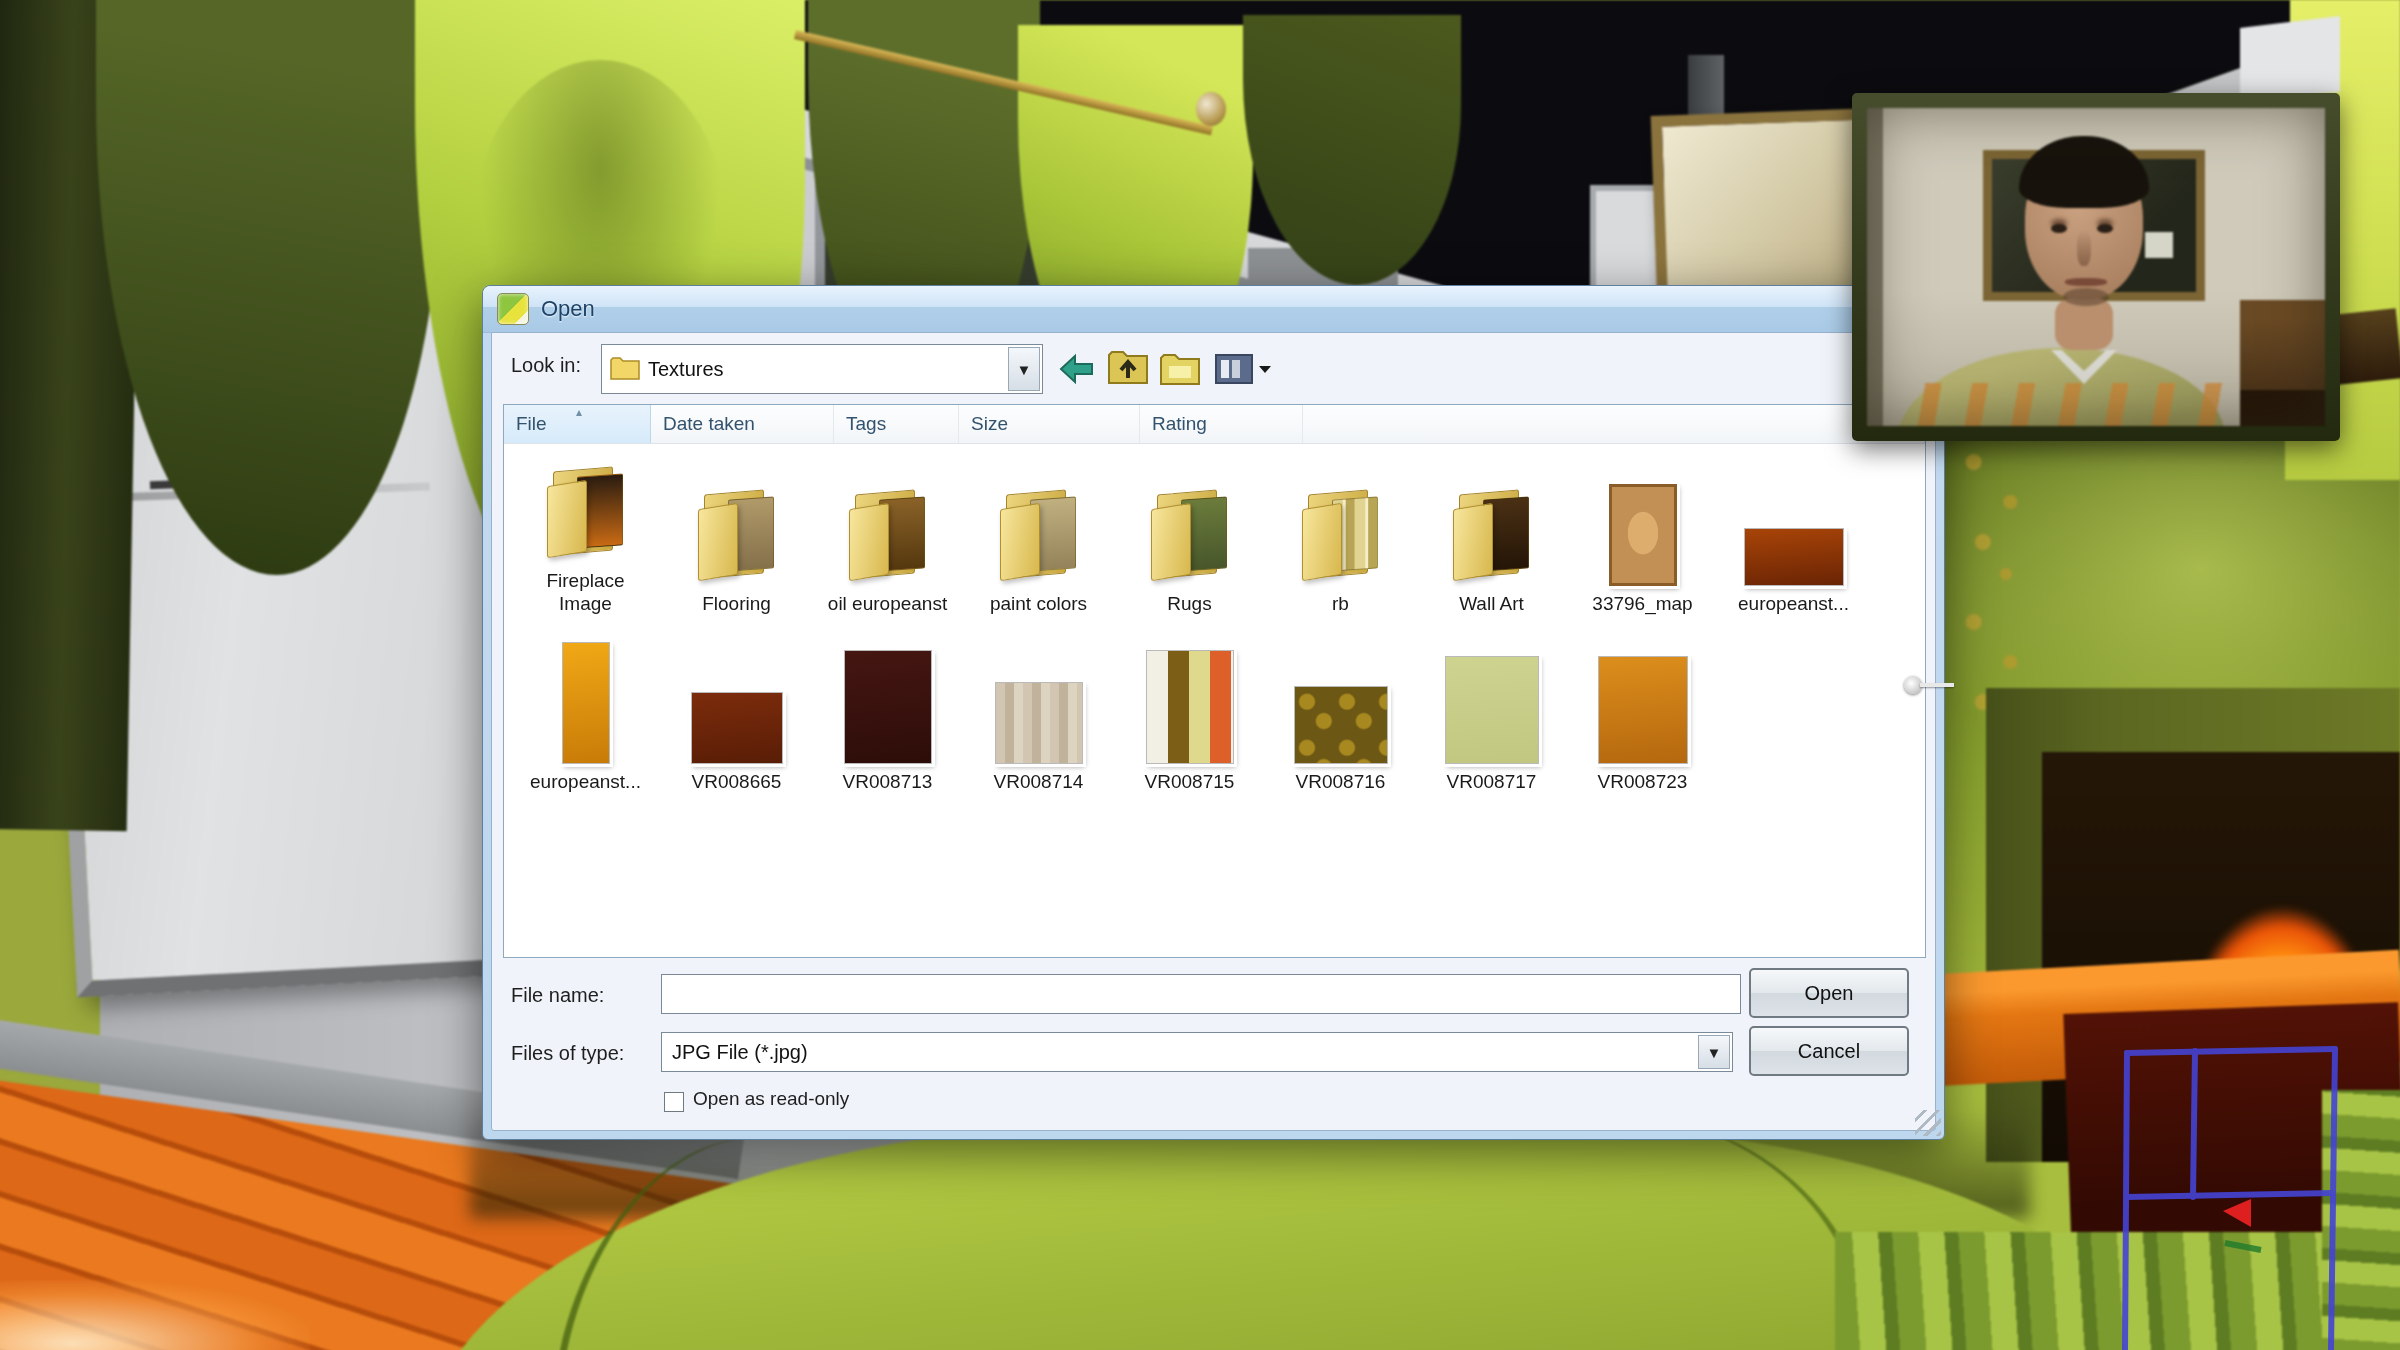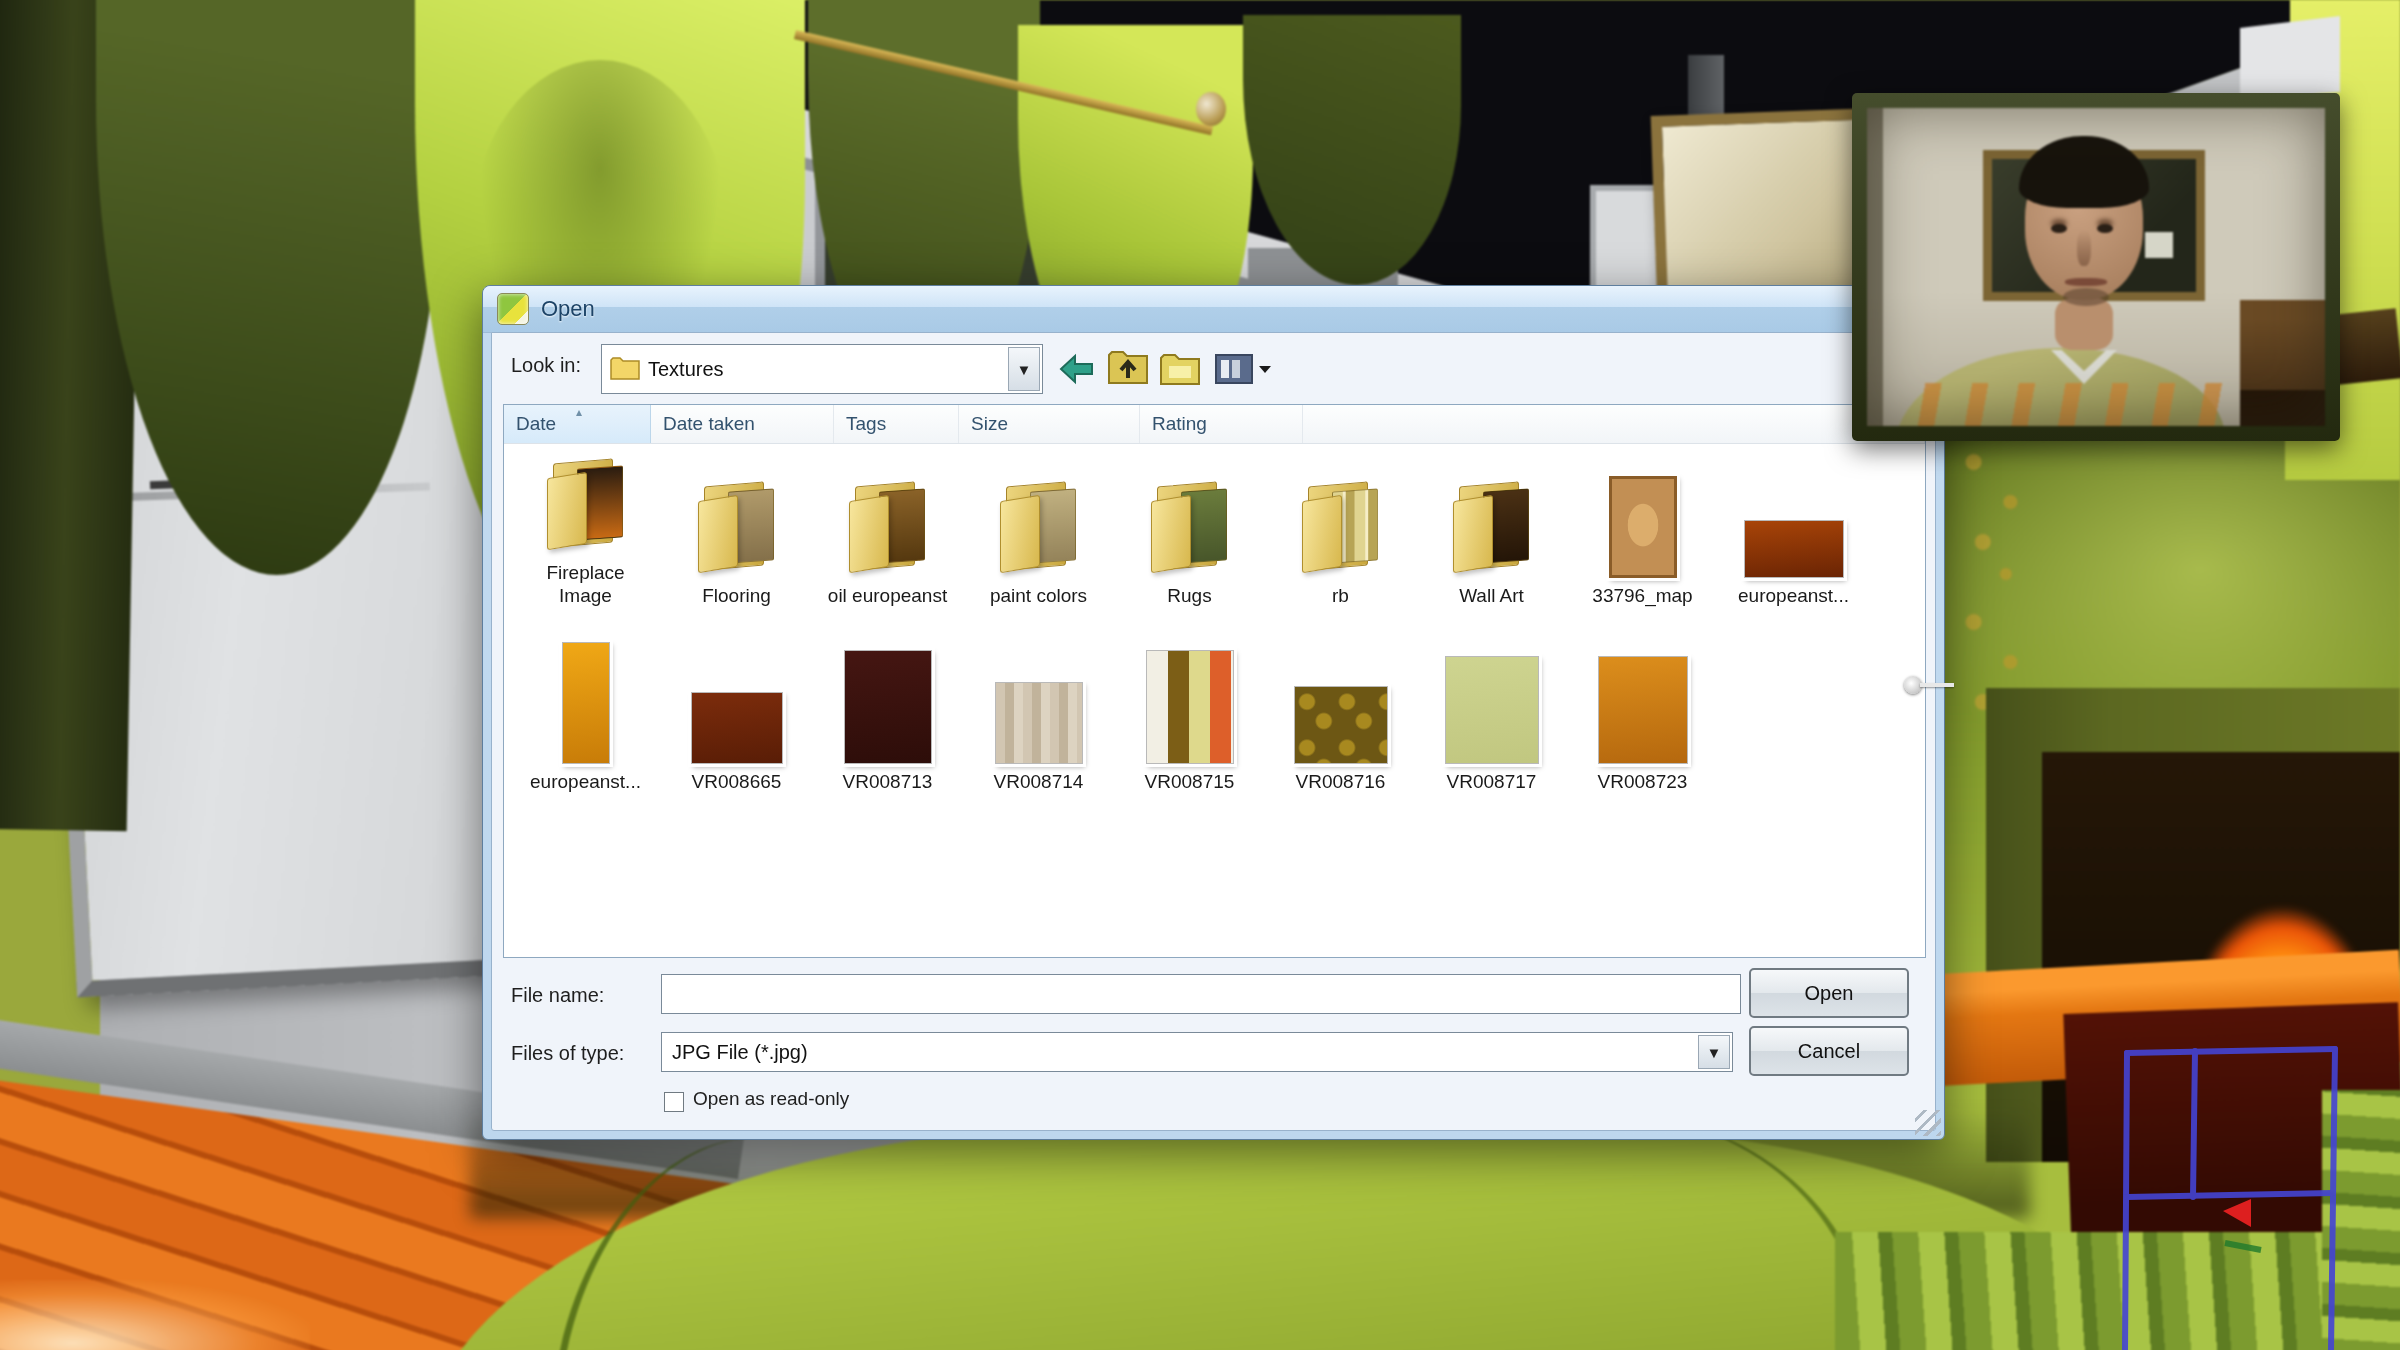--- a/index.html
+++ b/index.html
@@ -228,38 +228,38 @@
       <rect x="18" y="8" width="8" height="18" fill="#c8d0dc"></rect>
     </svg>
     <svg width="14" height="10" viewBox="0 0 14 10" style="margin-left:4px;">
       <polygon points="1,2 13,2 7,9" fill="#1a1a1a"></polygon>
     </svg>
   </div>
 
   <div id="list">
     <div class="hdr-row" id="hdr-row">
           <div class="hdr-cell sel" style="width: 134px;">
-            <span>Date</span>
+            <span>File</span>
             <span class="hdr-caret">▴</span>
           </div>
           <div class="hdr-cell" style="width: 170px;">
             <span>Date taken</span>
           </div>
           <div class="hdr-cell" style="width: 112px;">
             <span>Tags</span>
           </div>
           <div class="hdr-cell" style="width: 168px;">
             <span>Size</span>
           </div>
           <div class="hdr-cell" style="width: 150px;">
             <span>Rating</span>
           </div>
           <div class="hdr-cell" style="flex: 1 1 0%;"></div>
         </div>
-    <div class="grid-row" id="grid-row-0" style="top:24px;height:178px;">
+    <div class="grid-row" id="grid-row-0" style="top:32px;height:178px;">
           <div class="cell">
             <div class="folder">
               <div class="f-back"></div>
               <div class="f-ins" style="background: linear-gradient(rgb(42, 28, 16), rgb(200, 106, 20));"></div>
               <div class="f-front"></div>
             </div>
             <div class="flabel">Fireplace Image</div>
           </div>
           <div class="cell">
             <div class="folder">

